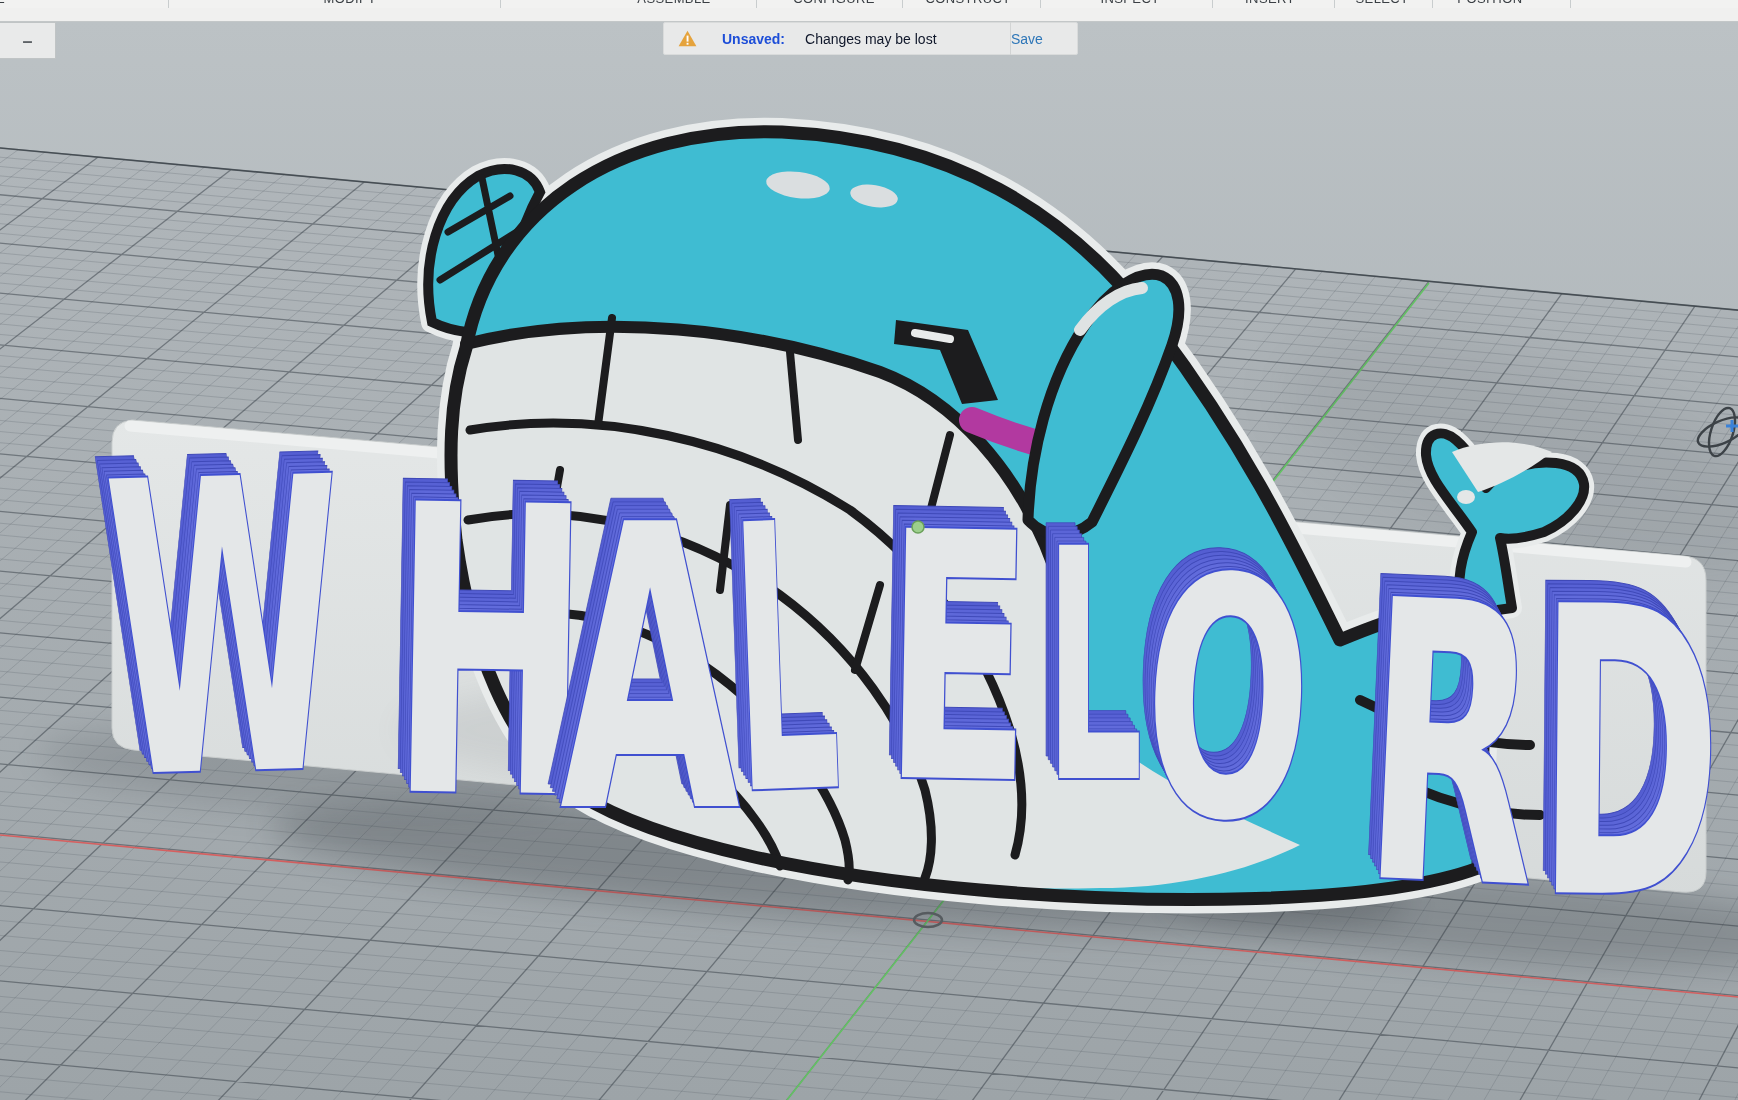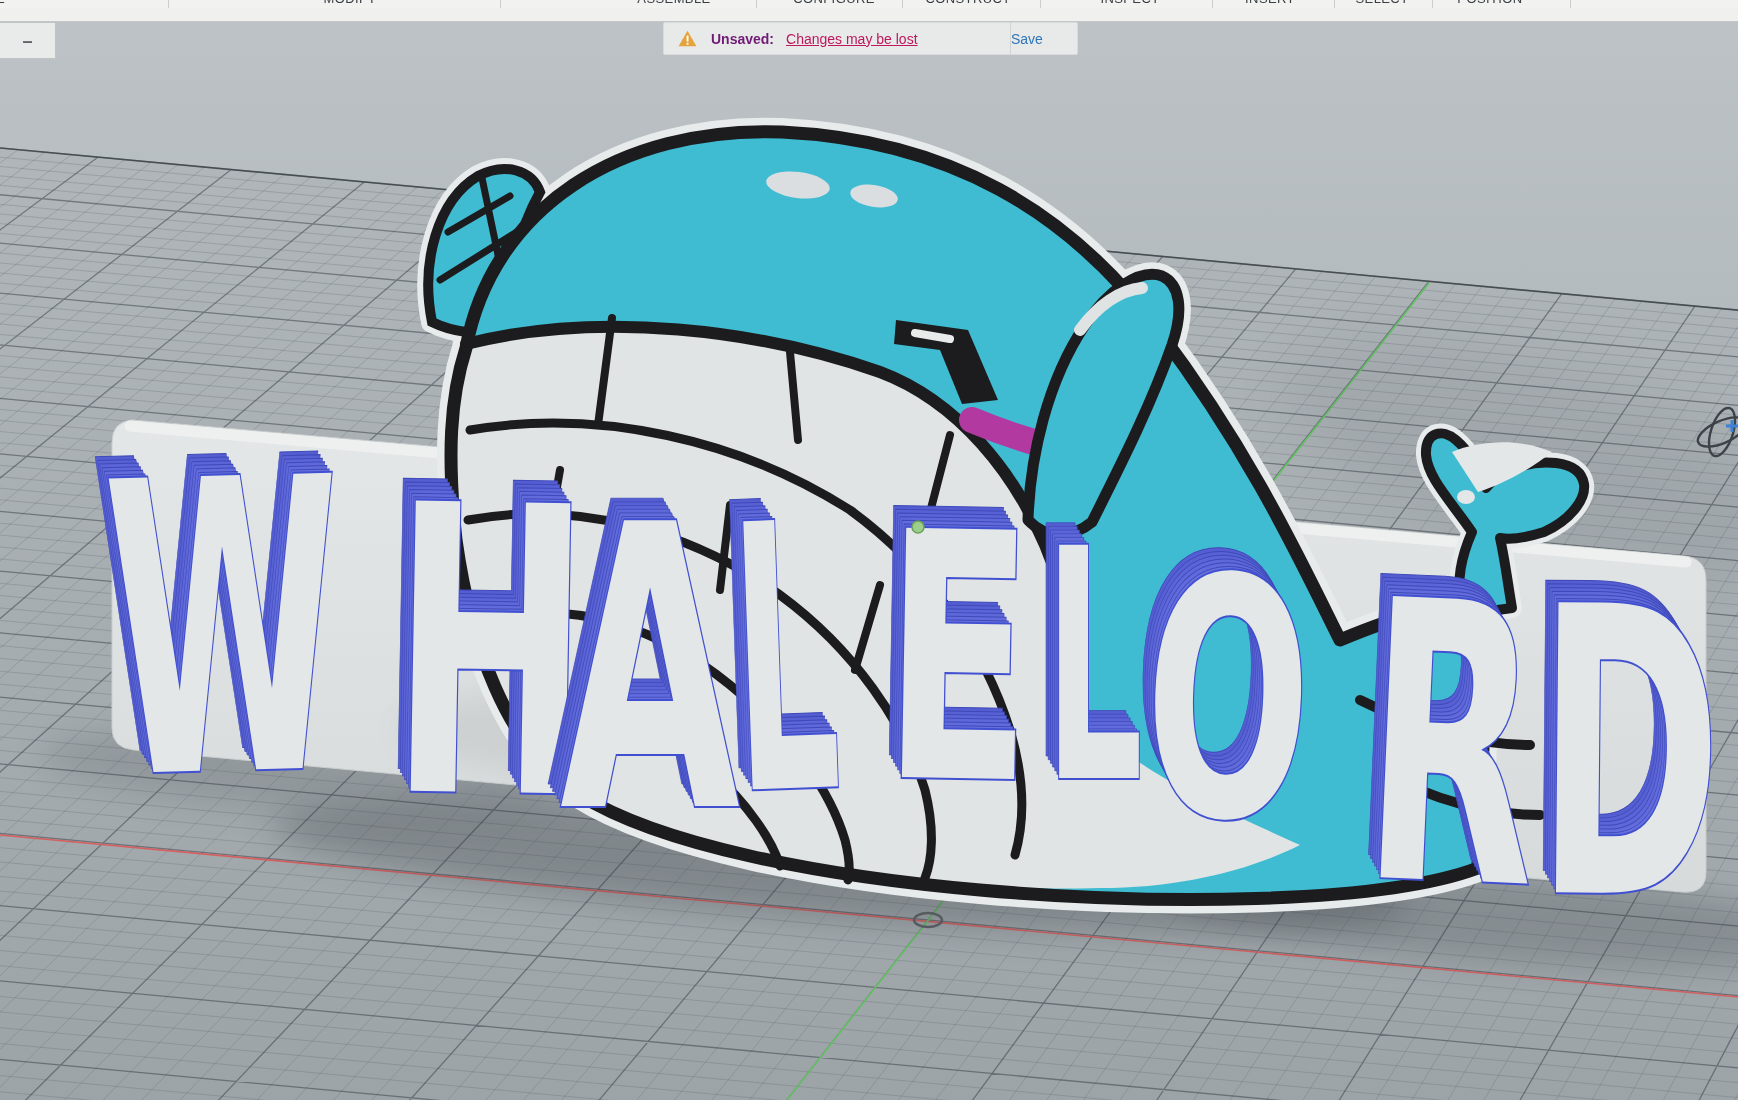--- a/index.html
+++ b/index.html
@@ -19,22 +19,22 @@
          background:#f0f0ef;border-bottom:1px solid #c3c7c8;z-index:30;}
   .collapse-btn{position:absolute;left:0;top:22px;width:56px;height:37px;
         background:#e9eaea;border:1px solid #c0c4c5;border-left:none;box-sizing:border-box;
         display:flex;align-items:center;justify-content:center;z-index:31;cursor:pointer;
         color:#5d6266;font-size:18px;font-weight:bold;line-height:0;}
   
   .banner{position:absolute;left:663px;top:22px;width:415px;height:33px;
           background:#e8e9e9;border:1px solid #d9dbdb;box-sizing:border-box;border-radius:2px;
           display:flex;align-items:center;z-index:31;font-size:14px;}
   .banner .warn-ico{margin-left:14px;flex:0 0 auto;display:flex;}
-  .banner .b-title{font-weight:bold;color:#701a75;margin-left:14px;}
-  .banner .b-msg{color:#be185d;margin-left:12px;flex:1 1 auto;text-decoration:underline;}
+  .banner .b-title{font-weight:bold;color:#1d4ed8;margin-left:25px;}
+  .banner .b-msg{color:#0f172a;margin-left:20px;flex:1 1 auto;}
   .banner .b-div{width:1px;height:33px;background:#d2d4d4;}
   .banner .b-save{width:66px;text-align:left;color:#2d76b8;cursor:pointer;}
 </style>
 </head>
 <body>
 
 <div class="stage">
 
   <svg class="viewport" id="scene" width="1738" height="1100" viewBox="0 0 1738 1100">
     <defs>

